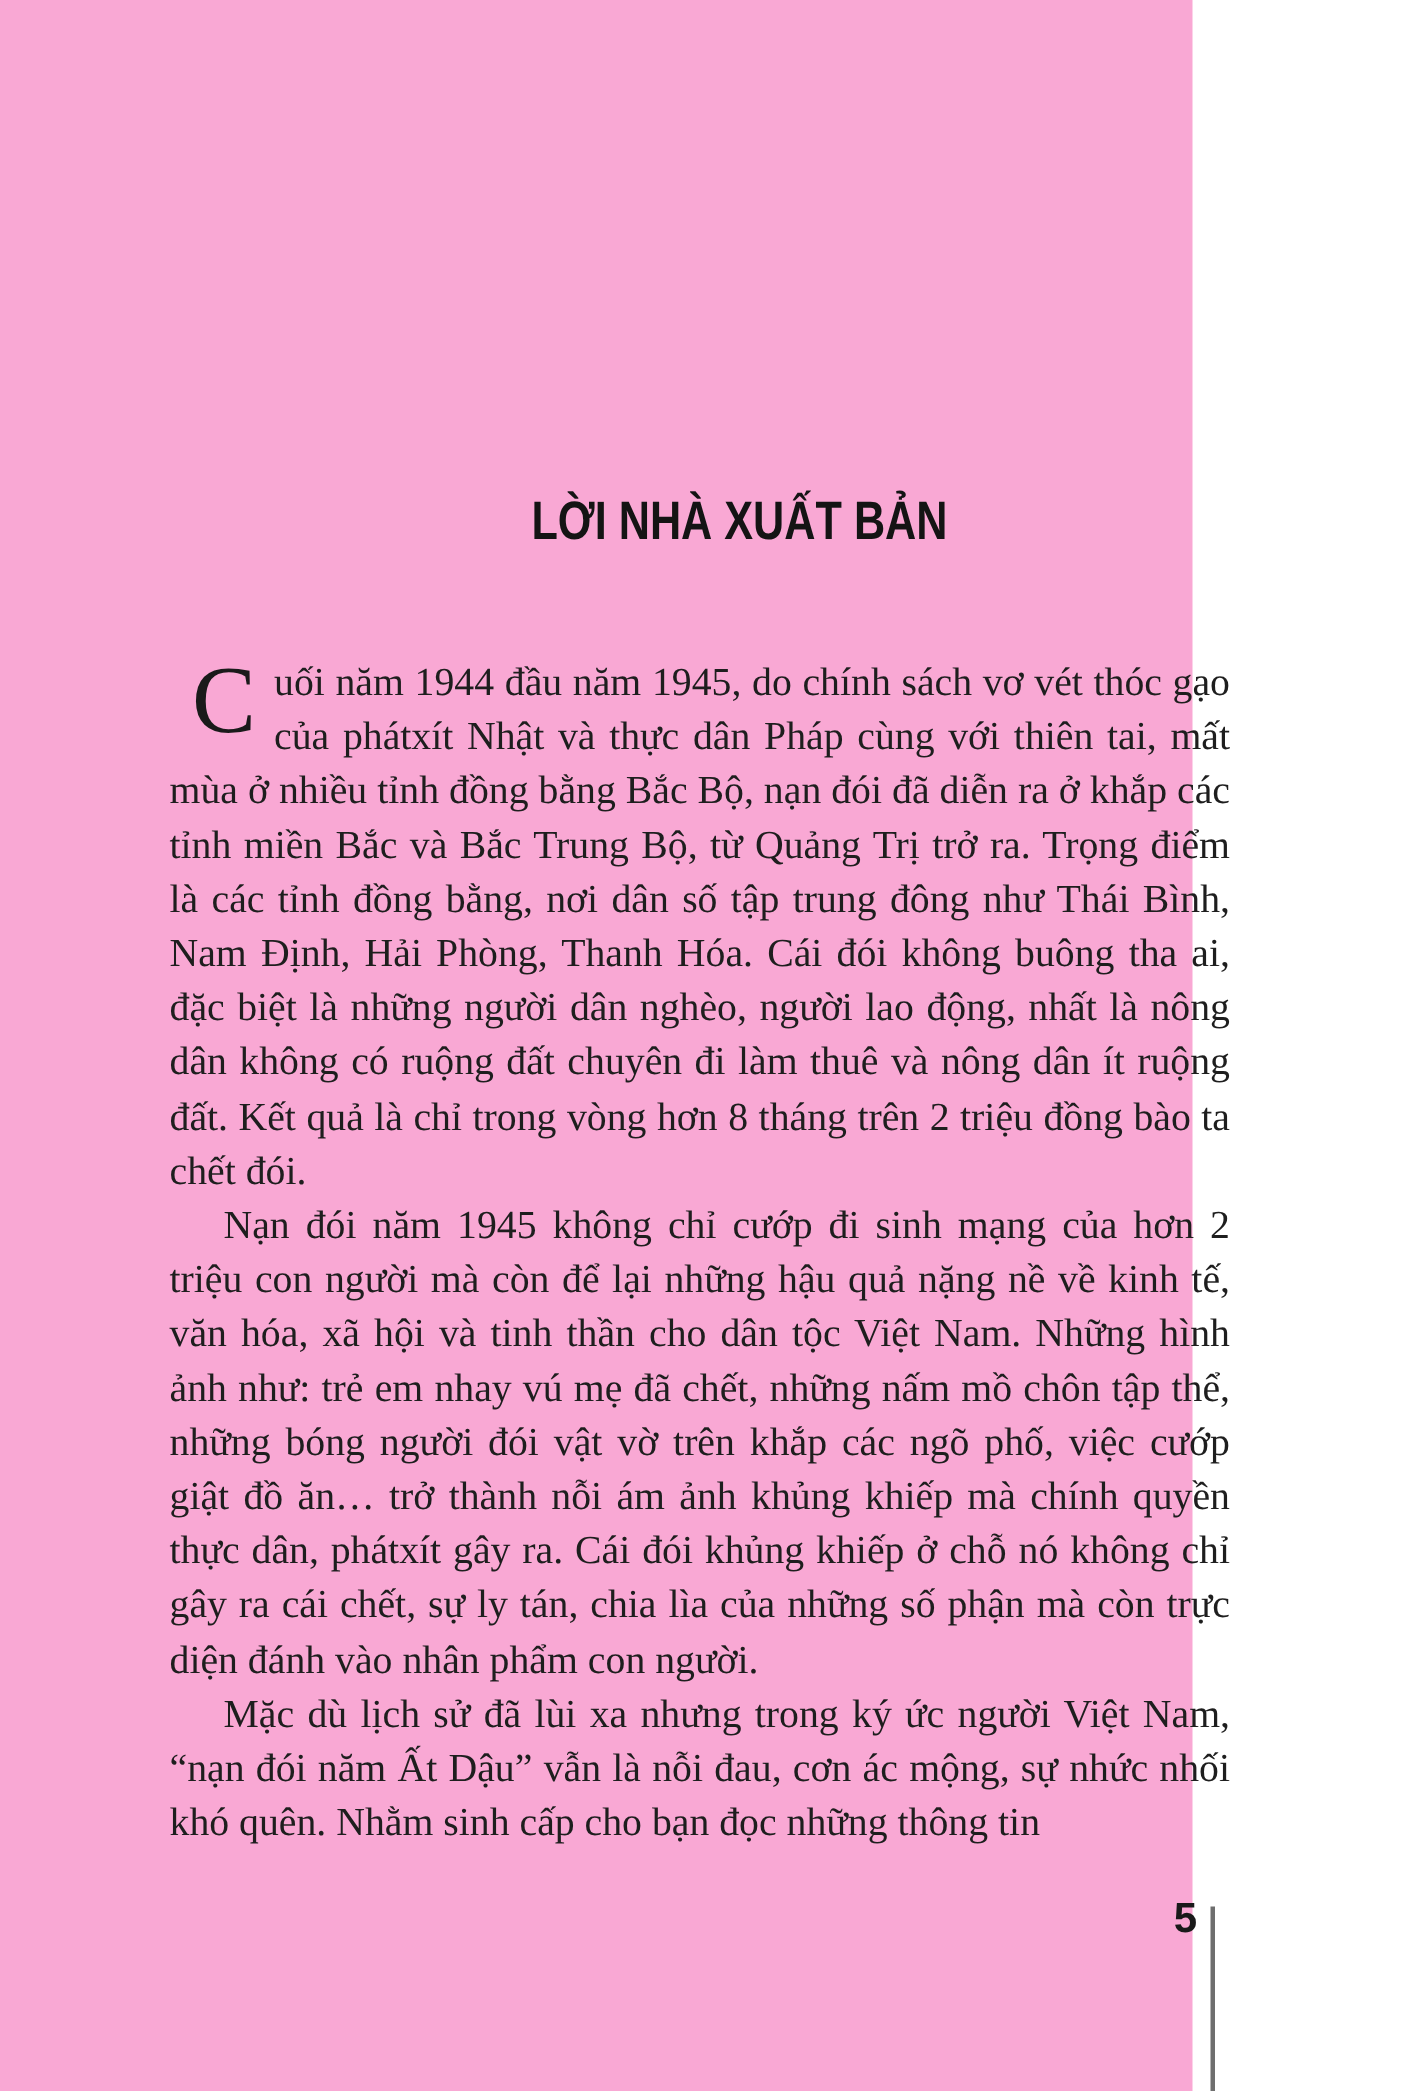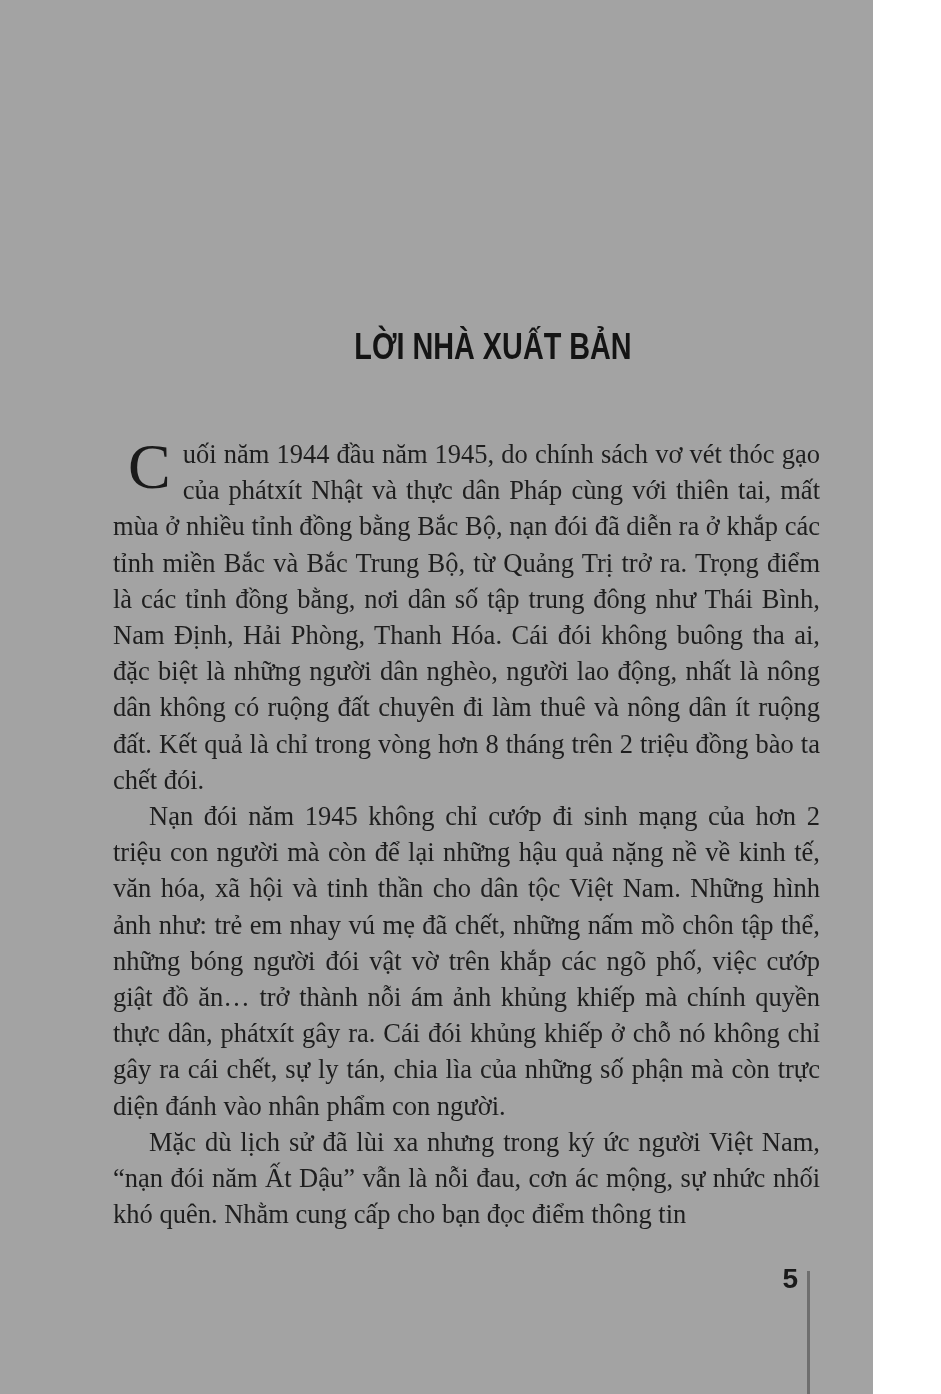--- a/index.html
+++ b/index.html
@@ -5,23 +5,23 @@
   html, body {
     margin: 0;
     padding: 0;
     width: 941px;
     height: 1394px;
     background: #ffffff;
     overflow: hidden;
   }
   .page {
     position: relative;
-    width: 873px;
+    width: 795px;
     height: 1394px;
-    background: #a3a3a3;
+    background: #f9a8d4;
     font-family: "Liberation Serif", "DejaVu Serif", serif;
     color: #1e1e1e;
   }
   .title {
     position: absolute;
     top: 329px;
     left: 140px;
     width: 706px;
     text-align: center;
     font-family: "Liberation Sans", "DejaVu Sans", sans-serif;
@@ -85,20 +85,20 @@
 
 <div class="page">
 
   <div class="title">LỜI NHÀ XUẤT BẢN</div>
 
   <div class="body-text">
     <p>
       <span class="dropcap">C</span><span>uối năm 1944 đầu năm 1945, do chính sách vơ vét thóc gạo của phátxít Nhật và thực dân Pháp cùng với thiên tai, mất mùa ở nhiều tỉnh đồng bằng Bắc Bộ, nạn đói đã diễn ra ở khắp các tỉnh miền Bắc và Bắc Trung Bộ, từ Quảng Trị trở ra. Trọng điểm là các tỉnh đồng bằng, nơi dân số tập trung đông như Thái Bình, Nam Định, Hải Phòng, Thanh Hóa. Cái đói không buông tha ai, đặc biệt là những người dân nghèo, người lao động, nhất là nông dân không có ruộng đất chuyên đi làm thuê và nông dân ít ruộng đất. Kết quả là chỉ trong vòng hơn 8 tháng trên 2 triệu đồng bào ta chết đói.</span>
     </p>
     <p class="indented">Nạn đói năm 1945 không chỉ cướp đi sinh mạng của hơn 2 triệu con người mà còn để lại những hậu quả nặng nề về kinh tế, văn hóa, xã hội và tinh thần cho dân tộc Việt Nam. Những hình ảnh như: trẻ em nhay vú mẹ đã chết, những nấm mồ chôn tập thể, những bóng người đói vật vờ trên khắp các ngõ phố, việc cướp giật đồ ăn… trở thành nỗi ám ảnh khủng khiếp mà chính quyền thực dân, phátxít gây ra. Cái đói khủng khiếp ở chỗ nó không chỉ gây ra cái chết, sự ly tán, chia lìa của những số phận mà còn trực diện đánh vào nhân phẩm con người.</p>
-    <p class="indented">Mặc dù lịch sử đã lùi xa nhưng trong ký ức người Việt Nam, “nạn đói năm Ất Dậu” vẫn là nỗi đau, cơn ác mộng, sự nhức nhối khó quên. Nhằm cung cấp cho bạn đọc điểm thông tin</p>
+    <p class="indented">Mặc dù lịch sử đã lùi xa nhưng trong ký ức người Việt Nam, “nạn đói năm Ất Dậu” vẫn là nỗi đau, cơn ác mộng, sự nhức nhối khó quên. Nhằm sinh cấp cho bạn đọc những thông tin</p>
   </div>
 
   <div class="page-number">5</div>
 
   <div class="footer-rule"></div>
 
 </div>
 
 </body></html>

